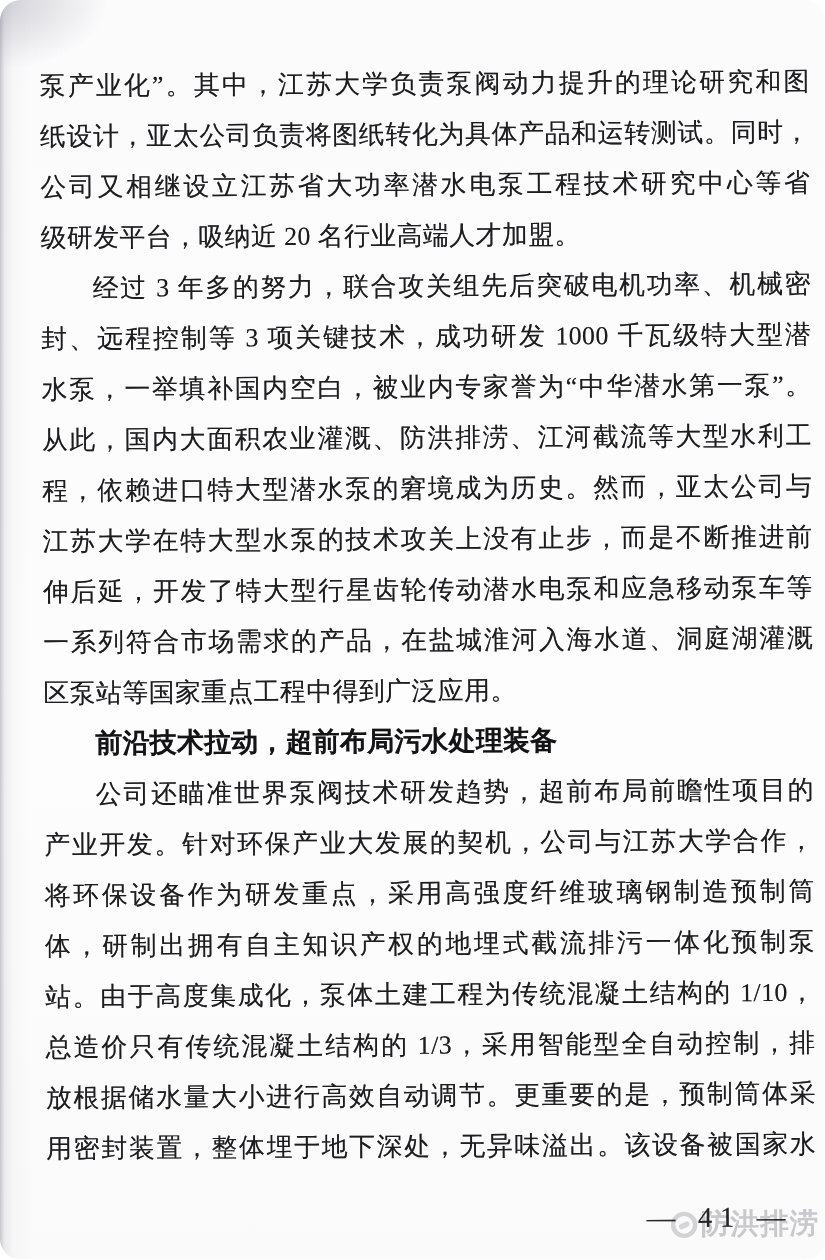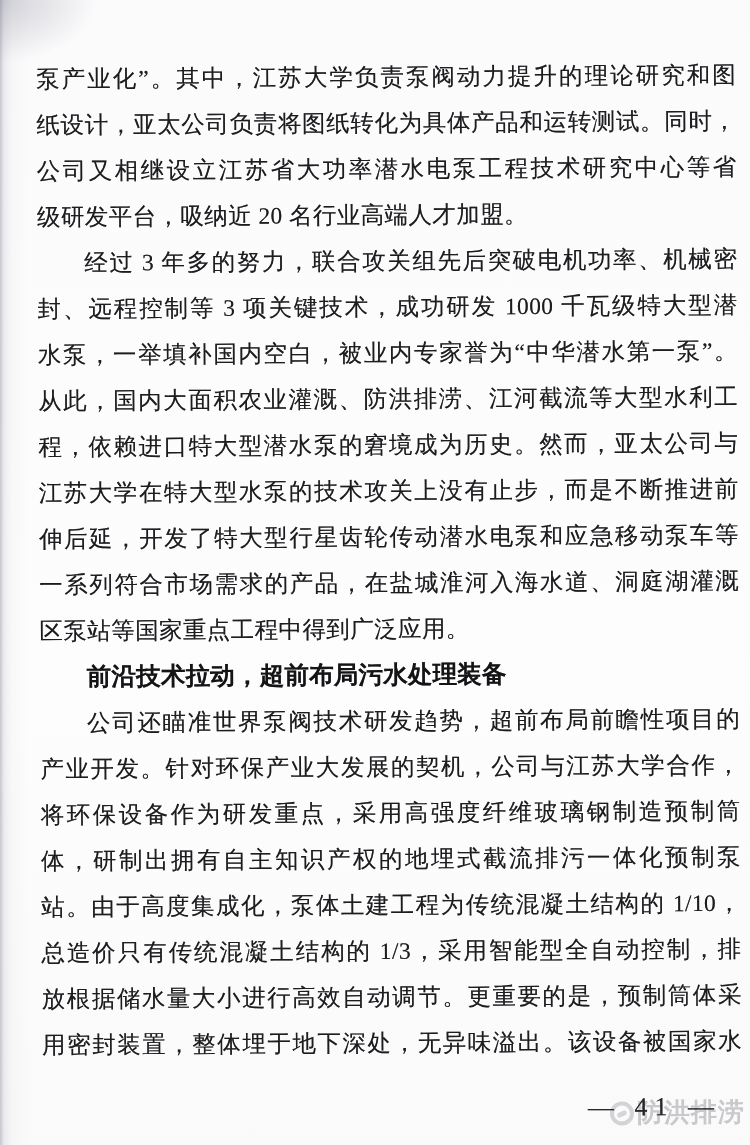--- a/index.html
+++ b/index.html
@@ -11,20 +11,21 @@
     overflow:hidden;
   }
   .page {
     position:relative;
     width:750px; height:1145px;
     background:
       radial-gradient(140px 90px at 0px 0px, rgba(100,100,120,0.28), rgba(100,100,120,0) 70%),
       linear-gradient(90deg, rgba(110,110,128,0.38) 0px, rgba(150,150,165,0.16) 4px, rgba(190,190,200,0.07) 12px, rgba(255,255,255,0) 30px),
       linear-gradient(180deg, #fbfbfc 0%, #fdfdfd 60%, #fafafa 100%);
     overflow:hidden;
+    border-radius:19px;
   }
   .text-block {
     position:absolute;
     left:36px; top:56px;
     width:700px;
     transform:rotate(-0.35deg);
     transform-origin:left top;
   }
   .line {
     display:block;

